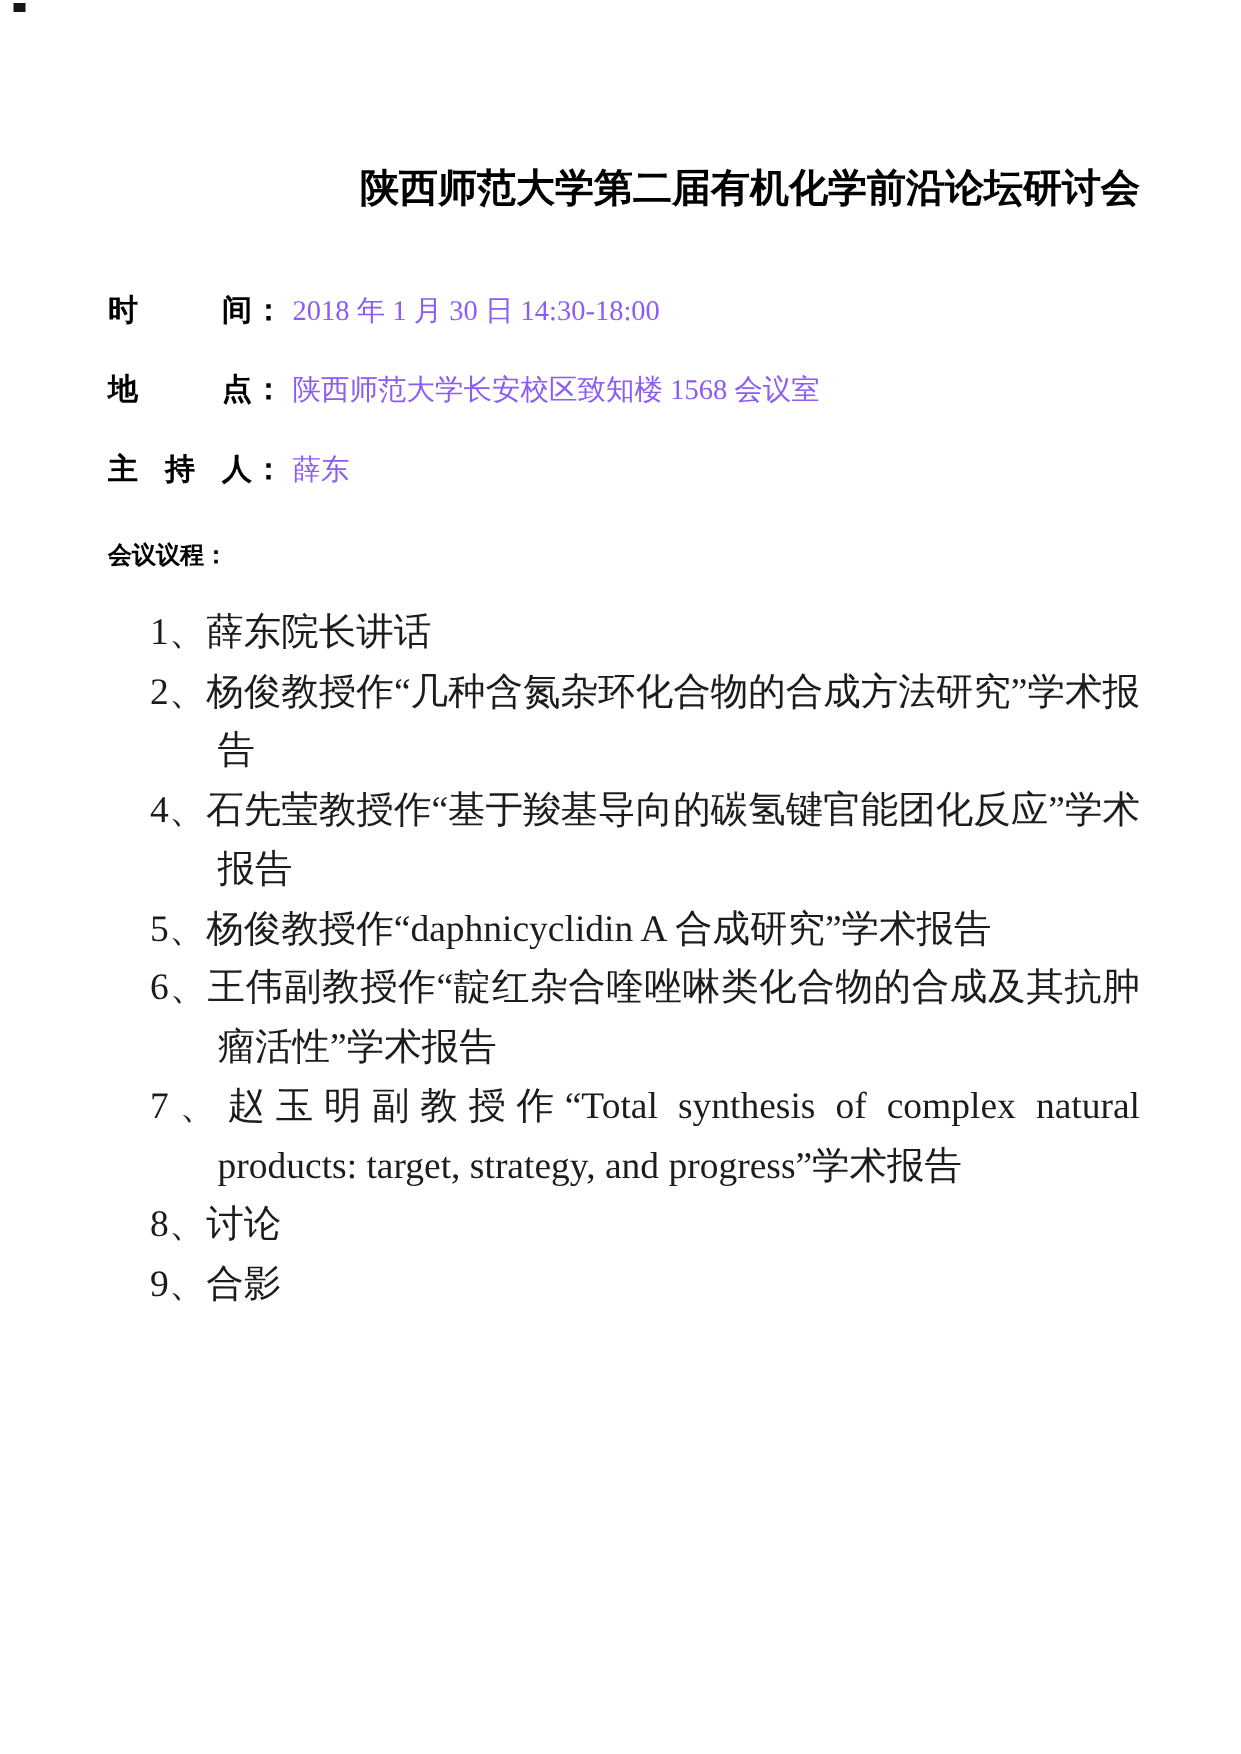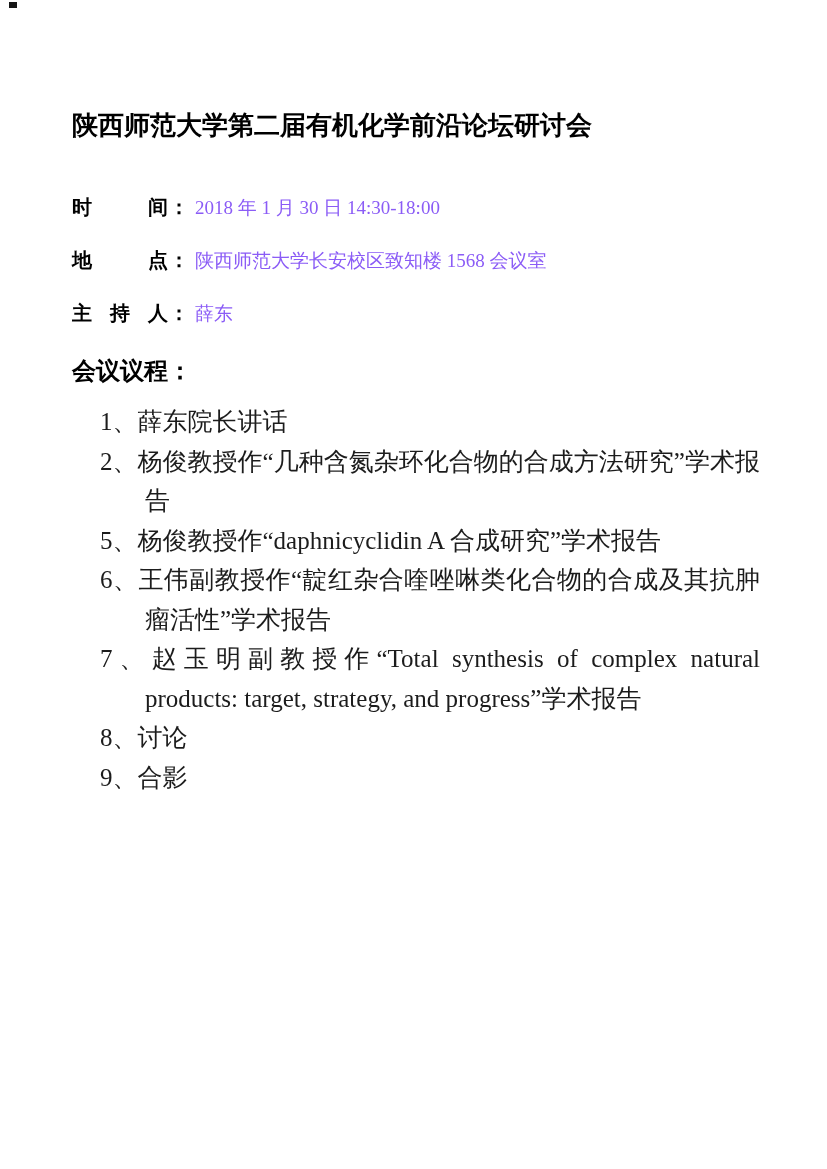--- a/index.html
+++ b/index.html
@@ -25,21 +25,21 @@
     position: absolute;
     left: 9px;
     top: 2px;
     width: 8px;
     height: 6px;
     background: #161616;
   }
   .doc-title {
     margin: 0;
     padding-top: 110px;
-    text-align: left;
+    text-align: right;
     font-family: "Liberation Sans", "DejaVu Sans", sans-serif;
     font-weight: bold;
     font-size: 26px;
     line-height: 30px;
     color: #000000;
     white-space: nowrap;
   }
   .meta {
     margin-top: 57px;
   }
@@ -70,21 +70,21 @@
   .meta-value {
     margin-left: 6px;
     color: #8b5cf6;
   }
   .agenda-heading {
     margin-top: 36px;
     height: 21px;
     line-height: 21px;
     font-family: "Liberation Sans", "DejaVu Sans", sans-serif;
     font-weight: bold;
-    font-size: 24px;
+    font-size: 16px;
     color: #000000;
   }
   .agenda {
     margin-top: 21px;
   }
   .agenda-item {
     margin: 0 0 0 28px;
     padding-left: 45px;
     text-indent: -45px;
     font-size: 25px;
@@ -133,20 +133,21 @@
 
   <div class="agenda-heading">会议议程：</div>
 
   <div class="agenda">
 
     <div class="agenda-item"><span class="item-num">1、</span><span class="item-text">薛东院长讲话</span></div>
 
     <div class="agenda-item"><span class="item-num">2、</span><span class="item-text">杨俊教授作“几种含氮杂环化合物的合成方法研究”学术报告</span></div>
 
 
+    <div class="agenda-item"><span class="item-num">4、</span><span class="item-text">石先莹教授作“基于羧基导向的碳氢键官能团化反应”学术报告</span></div>
 
     <div class="agenda-item"><span class="item-num">5、</span><span class="item-text">杨俊教授作“daphnicyclidin A 合成研究”学术报告</span></div>
 
     <div class="agenda-item"><span class="item-num">6、</span><span class="item-text">王伟副教授作“靛红杂合喹唑啉类化合物的合成及其抗肿瘤活性”学术报告</span></div>
 
     <div class="agenda-item"><span class="item-num">7、</span><span class="item-text">赵玉明副教授作“Total synthesis of complex natural products: target, strategy, and progress”学术报告</span></div>
 
     <div class="agenda-item"><span class="item-num">8、</span><span class="item-text">讨论</span></div>
 
     <div class="agenda-item"><span class="item-num">9、</span><span class="item-text">合影</span></div>

